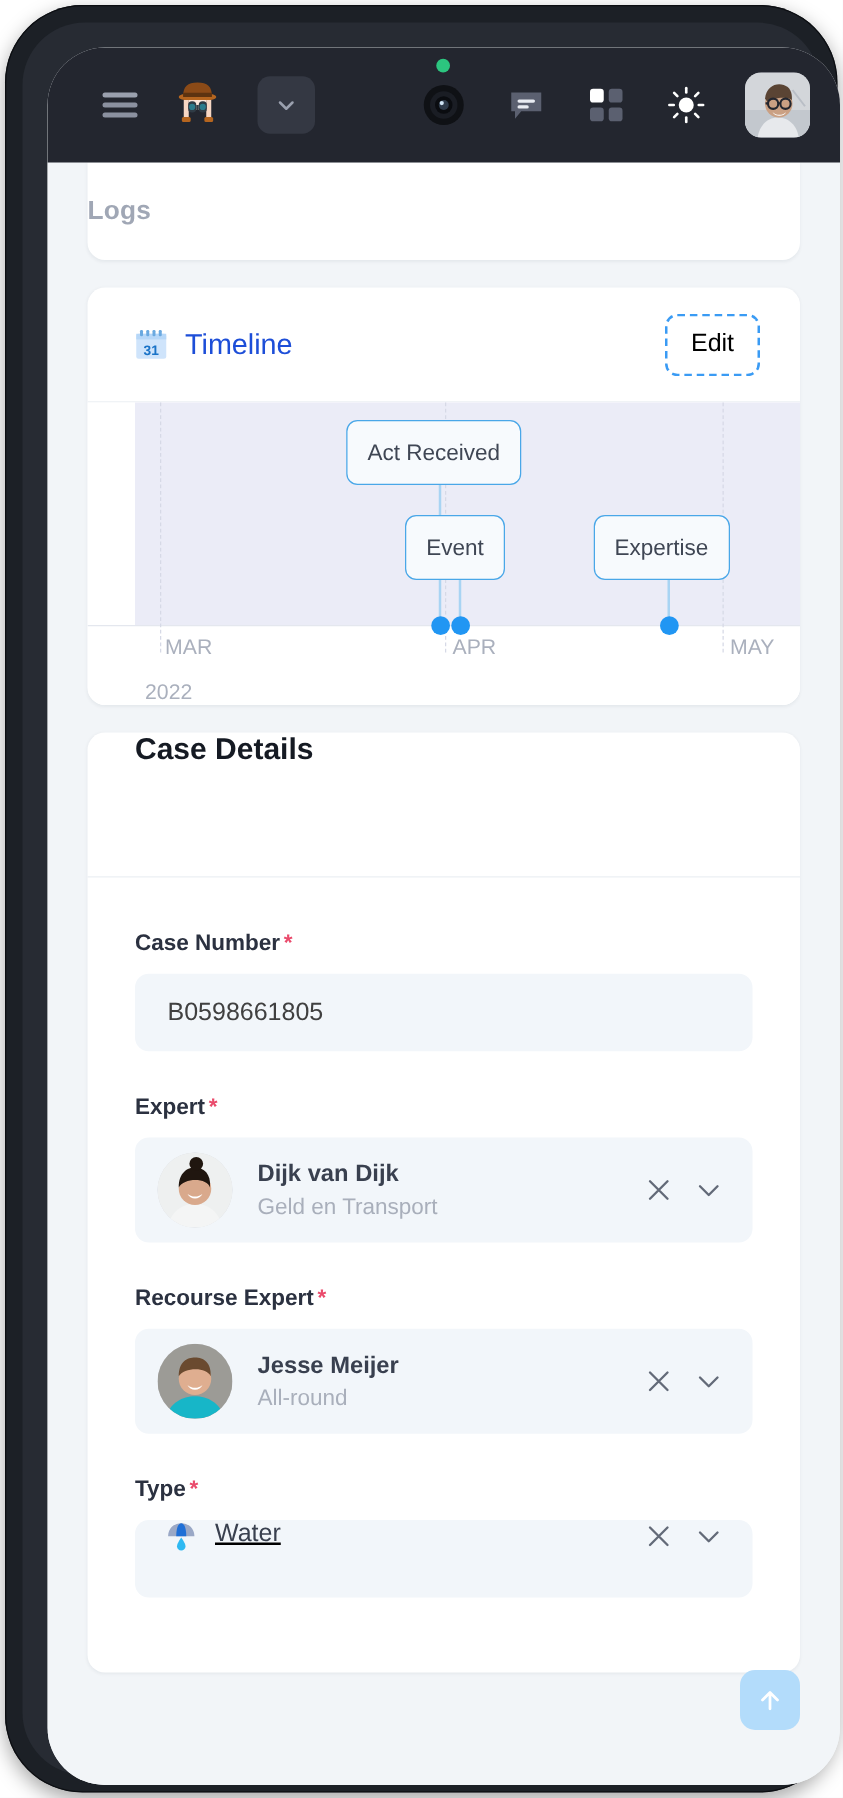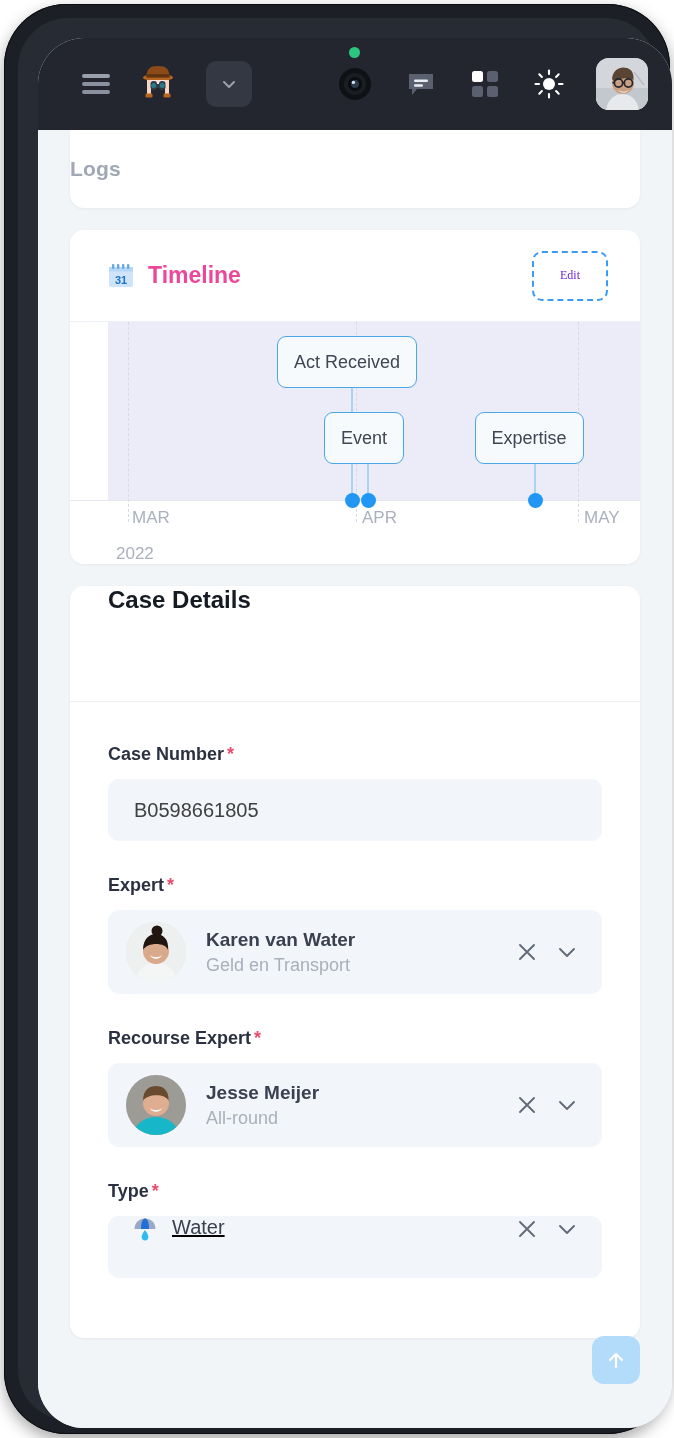--- a/index.html
+++ b/index.html
@@ -89,27 +89,27 @@
               display:flex; align-items:center; }
   #logs-title{ font-size:21px; font-weight:bold; color:#a0a7b5; letter-spacing:.2px;}
 
   
   #card-timeline{ margin-top:22px; overflow:hidden; }
   #timeline-head{
     height:92px; display:flex; align-items:center;
     padding:0 32px 0 38px; border-bottom:1px solid #eceff4;
   }
   #cal-icon{ width:26px; height:26px; position:relative; flex:none; }
-  #timeline-title{ font-size:23px; font-weight:bold; color:#ec4899; margin-left:14px;}
+  #timeline-title{ font-size:23px; font-weight:normal; color:#1d4ed8; margin-left:14px;}
   #head-spacer{ flex:1; }
   #btn-edit{
     width:76px; height:50px; border:2px dashed #3a9bf4; border-radius:10px;
-    background:#fff; color:#6d28d9; font-size:12px;
+    background:#fff; color:#000000; font-size:20px;
     display:flex; align-items:center; justify-content:center;
-    cursor:pointer; font-family:Liberation Serif, serif;
+    cursor:pointer; font-family:Liberation Sans, sans-serif;
   }
 
   
   #tl-chart{ position:relative; height:242px; background:#fff; }
   #tl-band{
     position:absolute; left:38px; top:0; right:0; height:178px;
     background:#ebecf7;
   }
   #tl-axis{
     position:absolute; left:0; right:0; top:178px; height:1px; background:#e4e7ee;
@@ -363,21 +363,21 @@
                 <svg width="60" height="60" viewBox="0 0 60 60">
                   <rect width="60" height="60" fill="#eef0f0"></rect>
                   <path d="M8 60 C11 46 21 41 30 41 C39 41 49 46 52 60 Z" fill="#f4f5f5"></path>
                   <circle cx="30" cy="29" r="13" fill="#d9a98c"></circle>
                   <path d="M17 28 C17 16 24 12 30 12 C37 12 43 17 42 28 C40 20 21 20 17 28 Z" fill="#20160f"></path>
                   <circle cx="31" cy="9" r="5.5" fill="#20160f"></circle>
                   <path d="M24 33 C27 36 33 36 36 33 C34 38 26 38 24 33 Z" fill="#fff"></path>
                 </svg>
               </div>
               <div class="person-text">
-                <div class="person-name">Karen van Water</div>
+                <div class="person-name">Dijk van Dijk</div>
                 <div class="person-role">Geld en Transport</div>
               </div>
               <div class="ctrl-x">
                 <svg width="22" height="22" viewBox="0 0 22 22">
                   <path d="M4 4 L18 18 M18 4 L4 18" stroke="#636a78" stroke-width="1.9" stroke-linecap="round"></path>
                 </svg>
               </div>
               <div class="ctrl-caret">
                 <svg width="22" height="22" viewBox="0 0 22 22">
                   <path d="M4 8 L11 15 L18 8" fill="none" stroke="#636a78" stroke-width="1.9" stroke-linecap="round" stroke-linejoin="round"></path>

